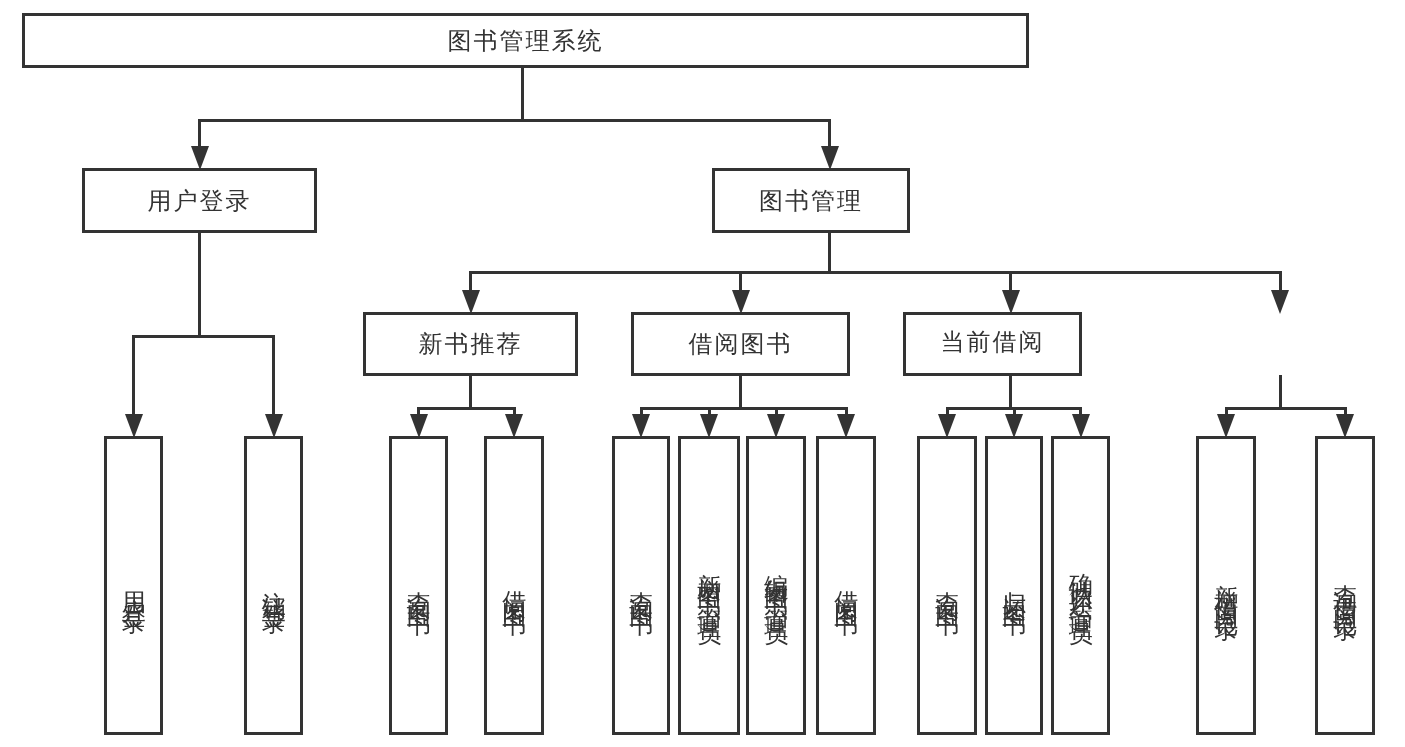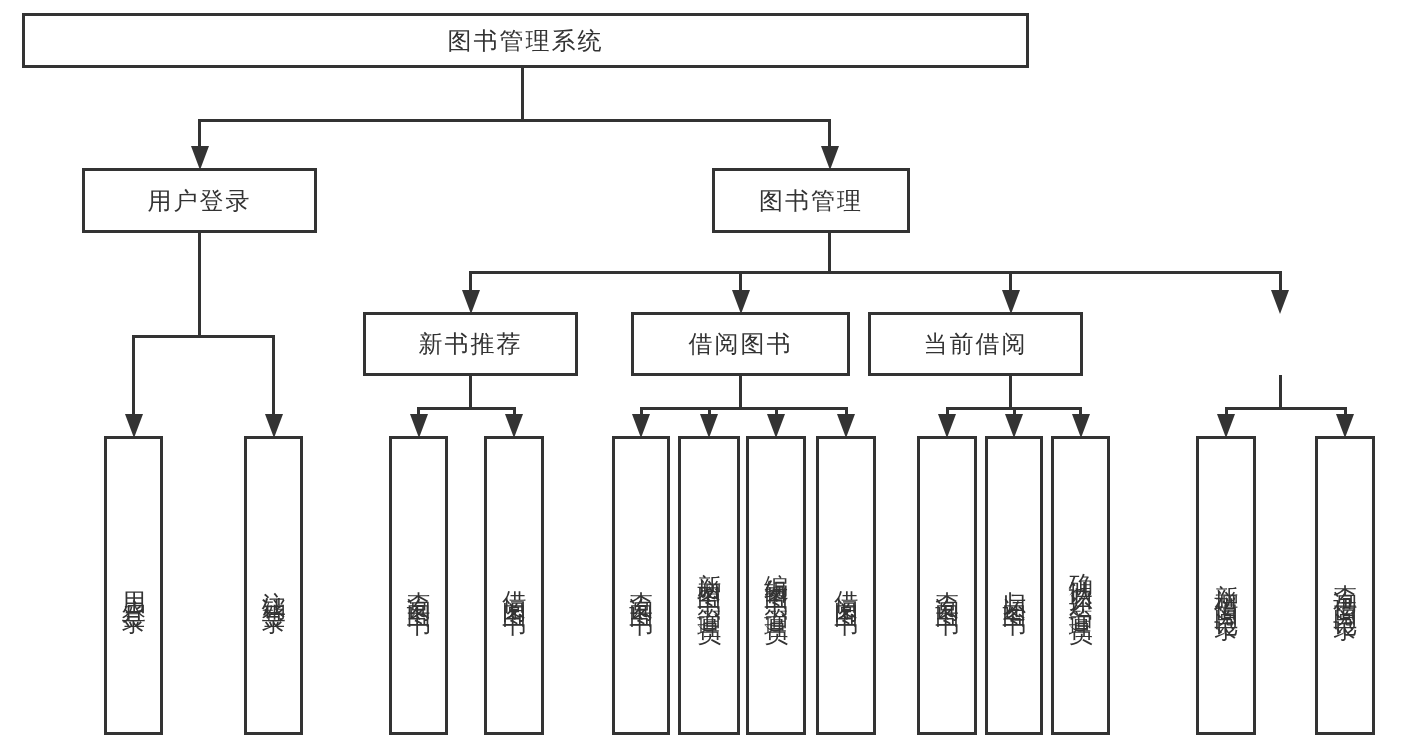--- a/index.html
+++ b/index.html
@@ -62,21 +62,21 @@
     </div>
     <div class="node h" style="left: 712px; top: 168px; width: 198px; height: 65px;">
       <span class="lbl">图书管理</span>
     </div>
     <div class="node h" style="left: 363px; top: 312px; width: 215px; height: 64px;">
       <span class="lbl">新书推荐</span>
     </div>
     <div class="node h" style="left: 631px; top: 312px; width: 219px; height: 64px;">
       <span class="lbl">借阅图书</span>
     </div>
-    <div class="node h" style="left: 868px; top: 312px; width: 215px; height: 64px;">
+    <div class="node h" style="left: 903px; top: 312px; width: 179px; height: 64px; font-family: Liberation Mono, monospace;">
       <span class="lbl">当前借阅</span>
     </div>
     <div class="node v" style="left: 104px; top: 436px; width: 59px; height: 299px;">
       <span class="lbl">用户登录</span>
     </div>
     <div class="node v" style="left: 244px; top: 436px; width: 59px; height: 299px;">
       <span class="lbl">注销登录</span>
     </div>
     <div class="node v" style="left: 389px; top: 436px; width: 59px; height: 299px;">
       <span class="lbl">查询图书</span>

